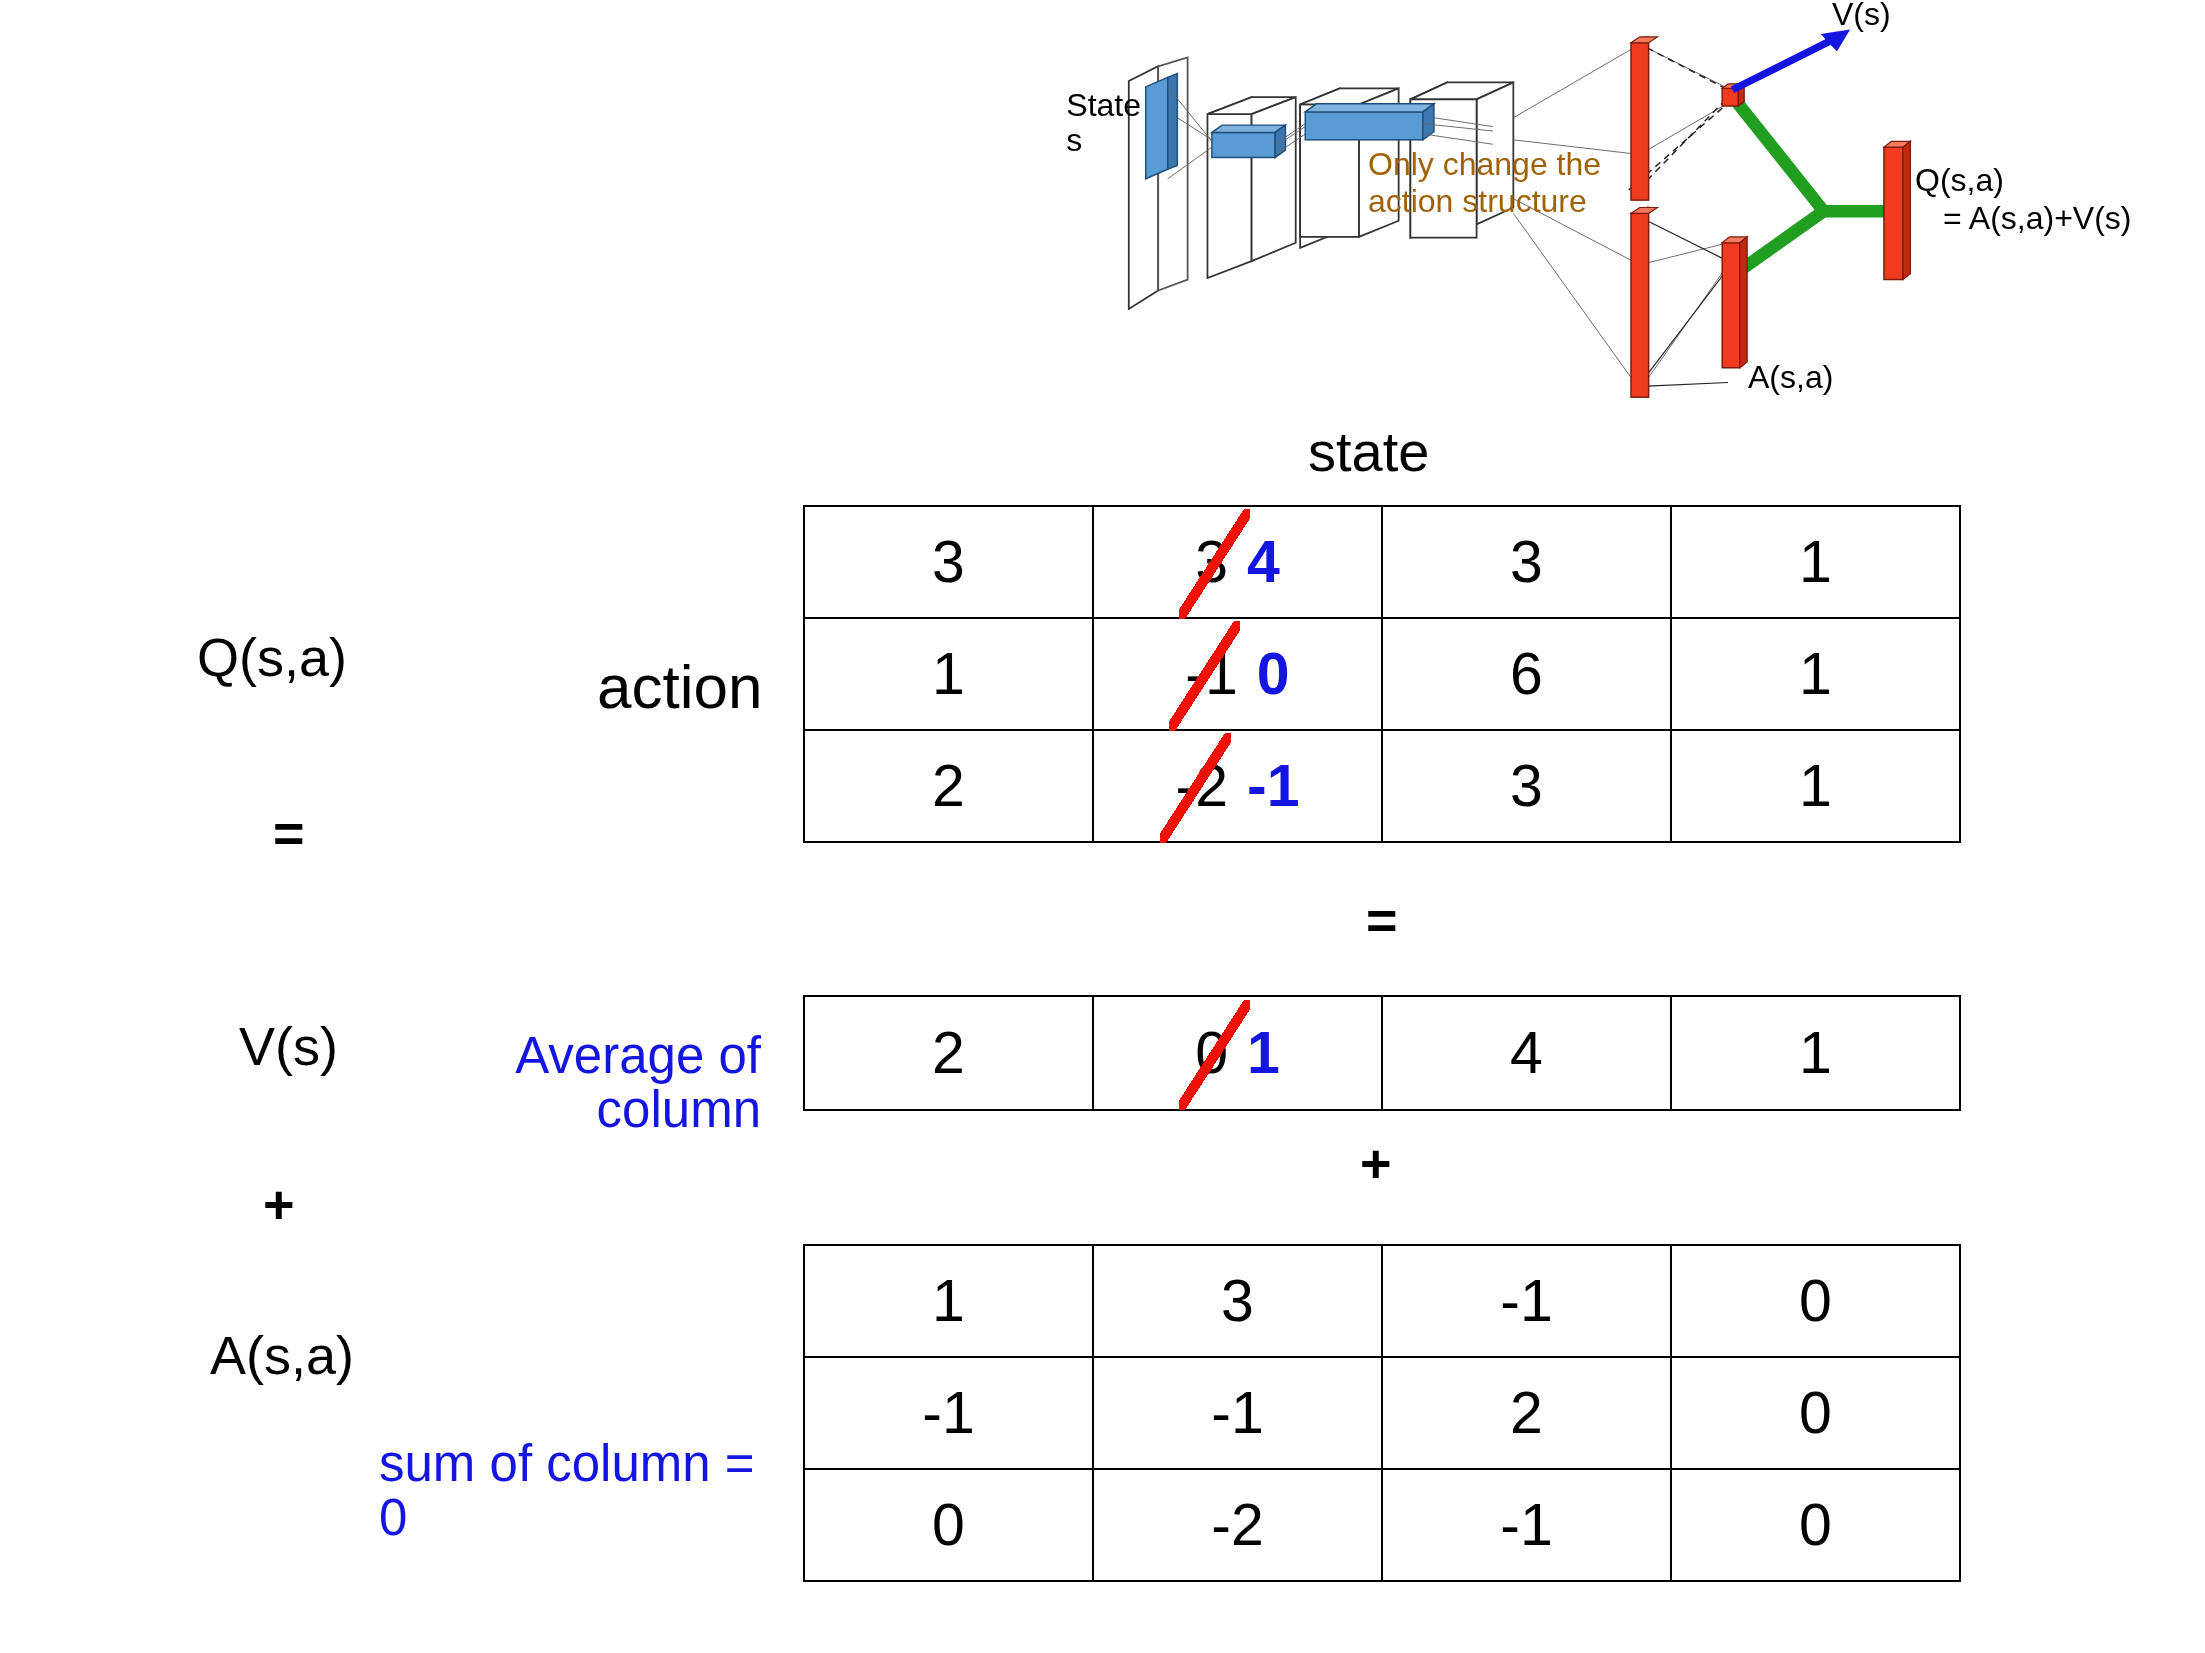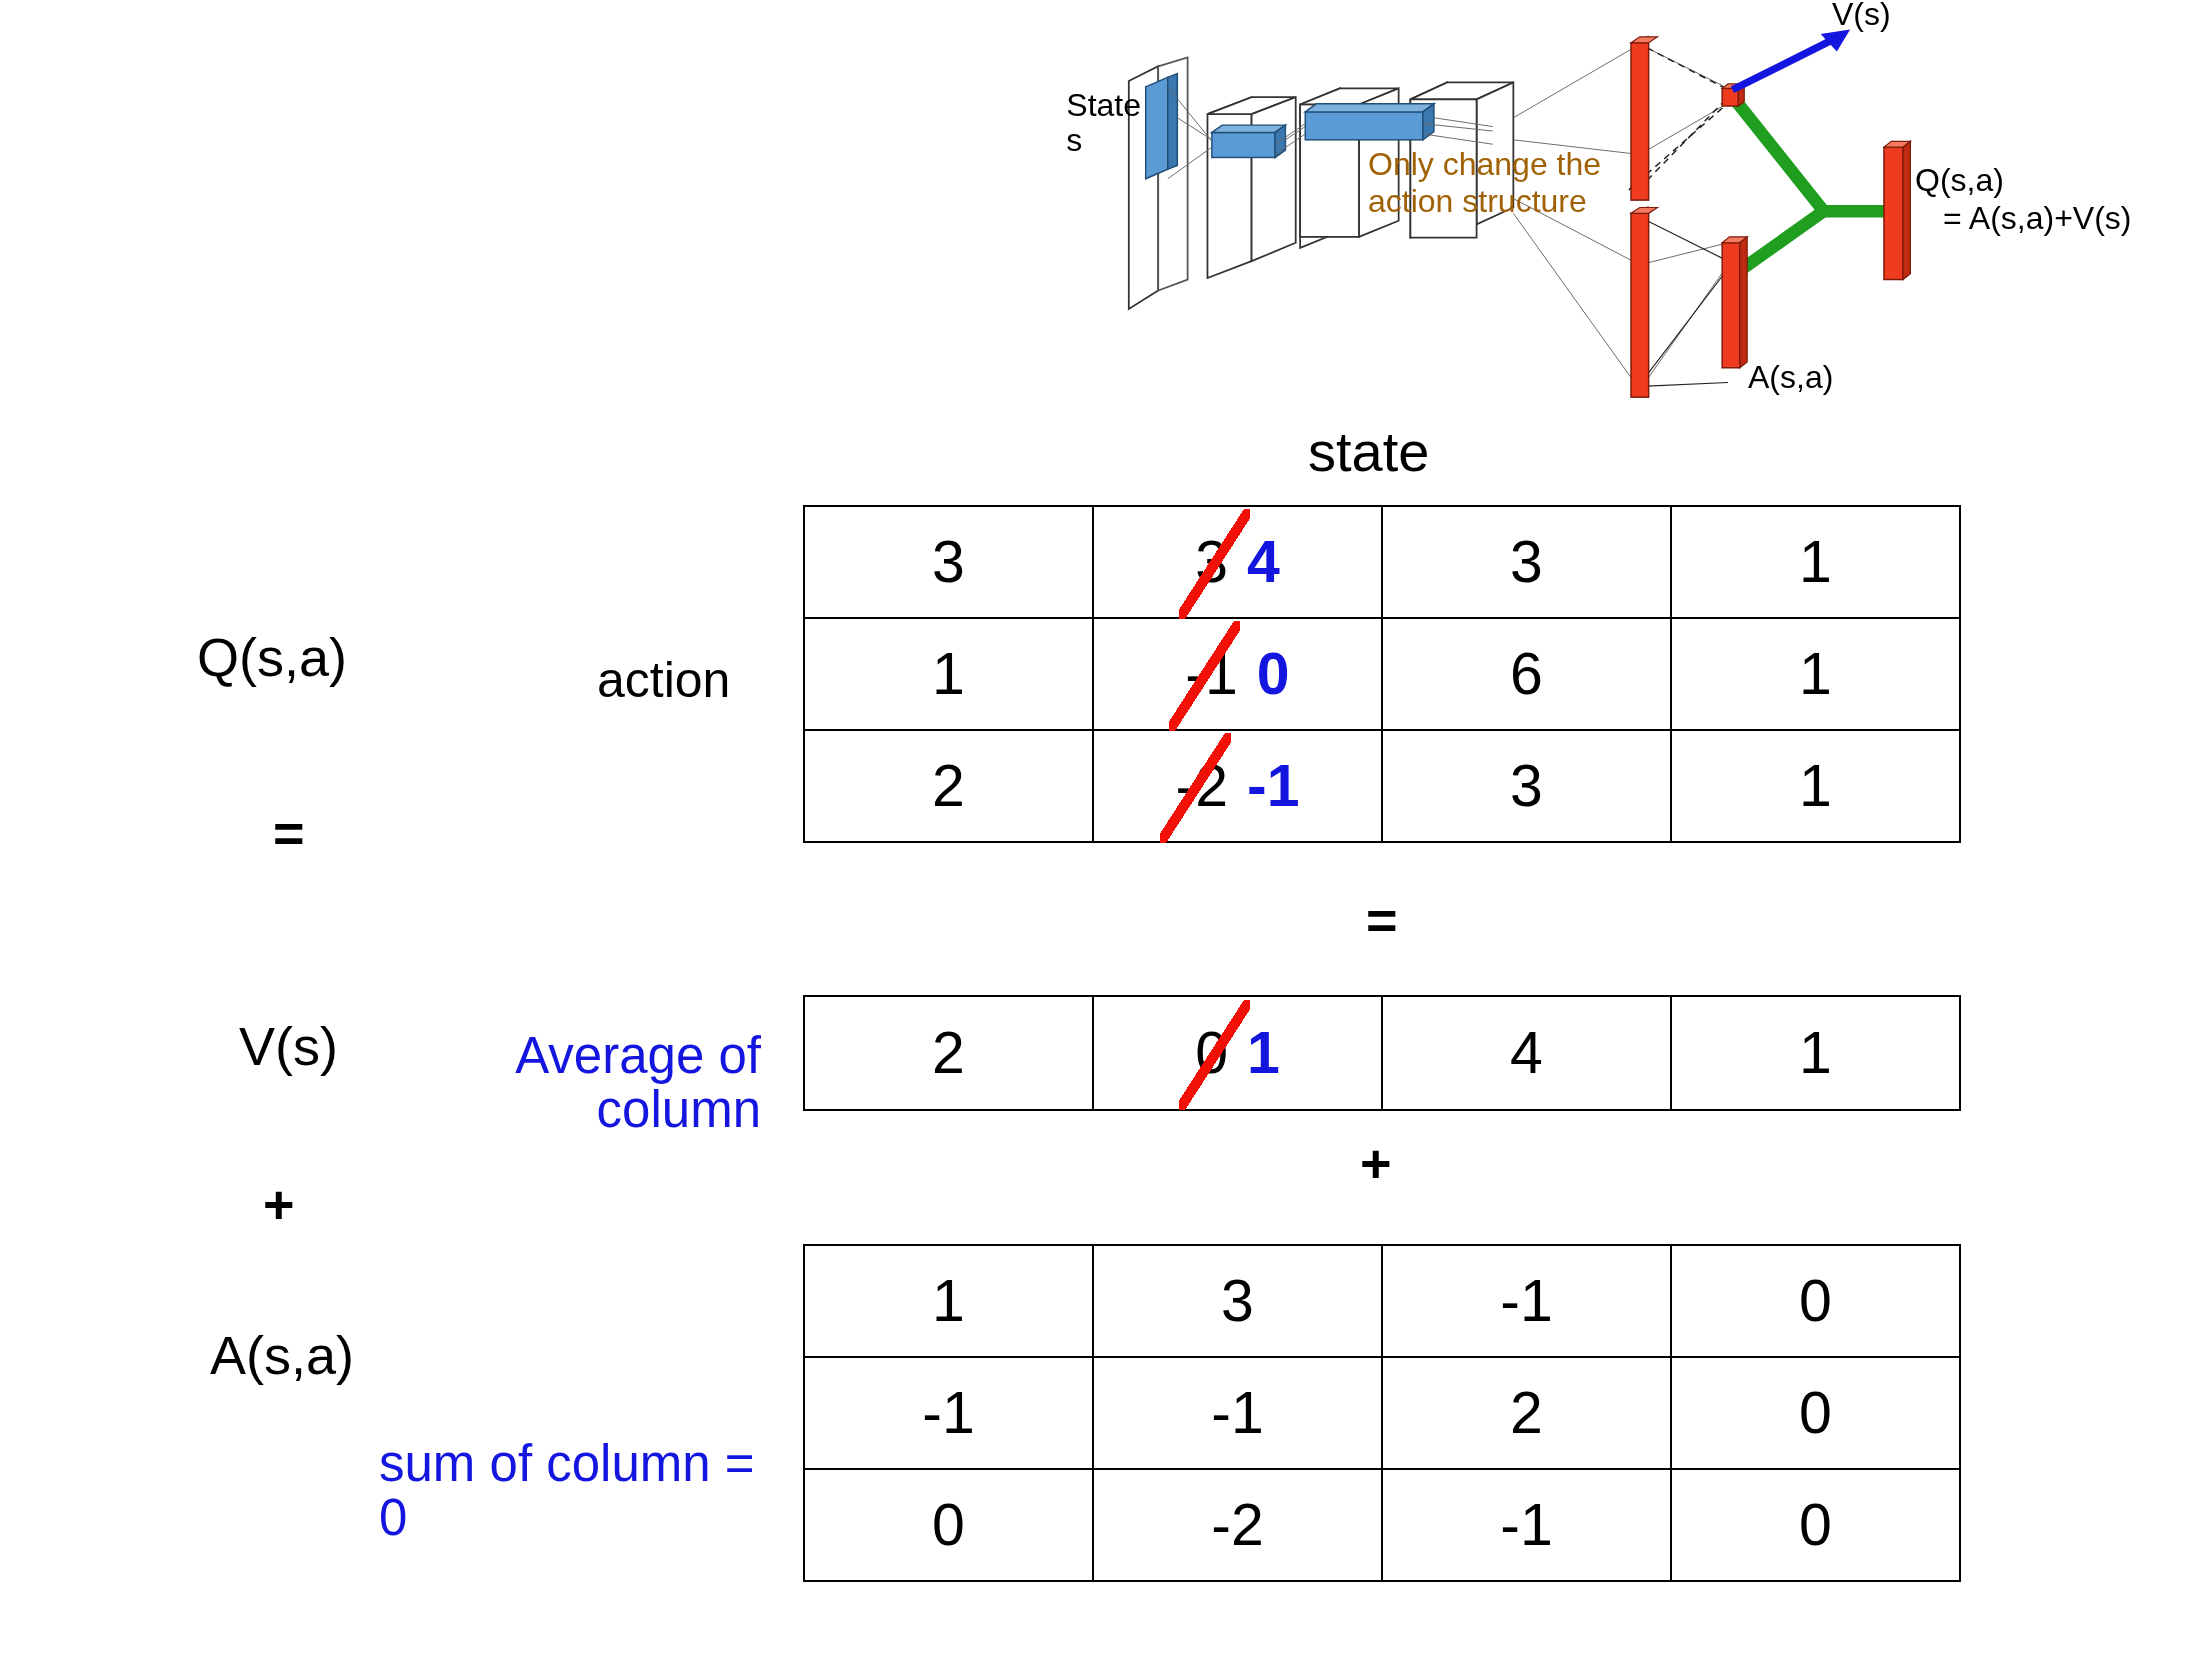--- a/index.html
+++ b/index.html
@@ -54,21 +54,21 @@
     white-space: nowrap;
     line-height: 1.05;
   }
   .lab.blue { color: #1515e0; white-space: normal; }
 
   #lab-q      { left: 197px;  top: 629px;  font-size: 54px; }
   #lab-eq1    { left: 273px;  top: 805px; font-size: 54px; font-weight: 700; }
   #lab-v      { left: 239px;  top: 1018px; font-size: 54px; }
   #lab-plus1  { left: 263px;  top: 1176px; font-size: 54px; font-weight: 700; }
   #lab-a      { left: 210px;  top: 1327px; font-size: 54px; }
-  #lab-action { left: 597px;  top: 654px;  font-size: 50px; }
+  #lab-action { left: 597px;  top: 654px;  font-size: 62px; }
 
   #note-avg {
     left: 379px; top: 1029px; font-size: 51px; width: 382px; text-align: right;
   }
   #note-sum {
     left: 379px; top: 1437px; font-size: 51px; width: 382px;
   }
 
   
   .tbl {

